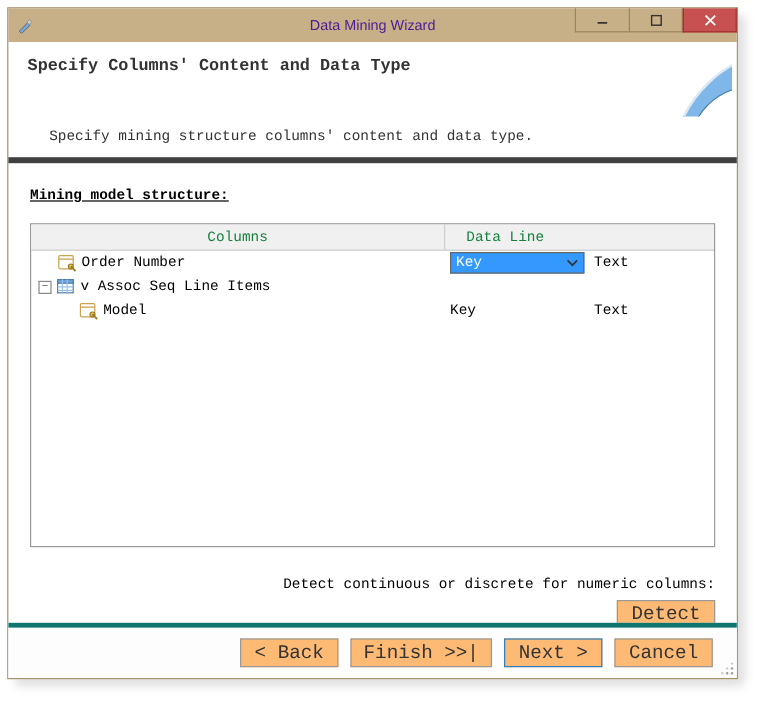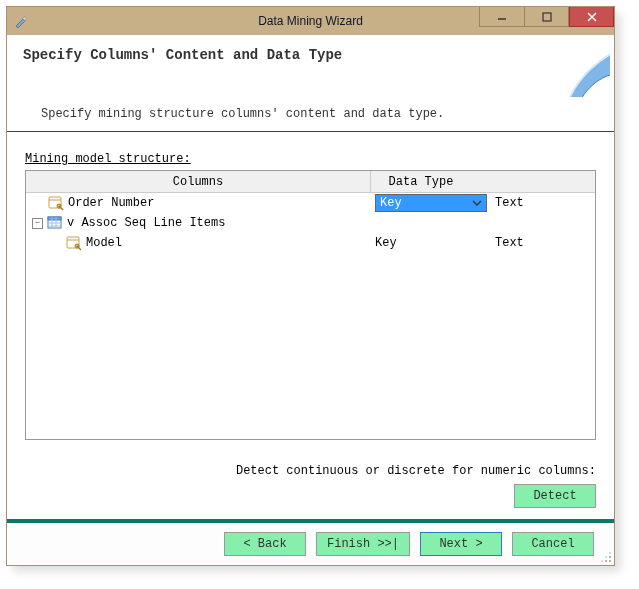--- a/index.html
+++ b/index.html
@@ -35,21 +35,21 @@
     position: relative;
   }
   .titlebar .icon-spot {
     width: 28px; height: 28px;
     display: flex; align-items:center; justify-content:center;
   }
   .titlebar .title {
     position:absolute;
     left:0; right:0;
     text-align:center;
-    color:#0f172a;
+    color:#4c1d95;
     font-size:12px;
     pointer-events:none;
   }
   .winbtns {
     position:absolute;
     right:0; top:0;
     display:flex;
     height:20px;
   }
   .winbtn {
@@ -65,21 +65,21 @@
     border-top:none;
   }
   .winbtn.min, .winbtn.max { border:1px solid #9a8560; border-top:none; }
   .winbtn.min { border-right:none; }
 
   .header {
     padding: 12px 4px 10px 16px;
     display:flex;
     justify-content:space-between;
     align-items:flex-start;
-    border-bottom:1px solid #404040;
+    border-bottom:5px solid #404040;
     position:relative;
     font-family: "SimSun","Courier New",monospace;
   }
   .header h1 {
     margin:0 0 4px 0;
     font-size:14px;
     font-weight:bold;
     color:#333;
   }
   .header .subtitle {
@@ -95,39 +95,40 @@
   }
   .header .wizard-graphic svg { position:absolute; right:-8px; top:-4px; }
 
   .body {
     padding: 20px 18px 8px 18px;
     font-family: "SimSun","Courier New",monospace;
     font-size:12px;
   }
   .section-label {
     text-decoration: underline;
-    margin-bottom:4px;
+    margin-bottom:16px;
+    font-weight:bold;
   }
   .grid {
     border:1px solid #999;
     background:#fff;
     height:270px;
     overflow:hidden;
   }
   .grid-head {
     display:flex;
     background:#f0f0f0;
     height:22px;
     border-bottom:1px solid #ccc;
   }
   .gh {
     border-right:1px solid #ccc;
     display:flex; align-items:center; justify-content:center;
     font-size:12px;
-    color:#000000;
+    color:#15803d;
   }
   .gh.c1 { width:345px; }
   .gh.c2 { width:120px; }
   .gh.c3 { width:100px; border-right:none; }
 
   .grow {
     display:flex;
     height:20px;
     align-items:flex-start;
     font-size:12px;
@@ -190,23 +191,23 @@
     margin-bottom:6px;
   }
   .btn {
     display:inline-flex;
     align-items:center;
     justify-content:center;
     height:24px;
     min-width:82px;
     padding: 0 10px;
     border:1px solid #999;
-    background:#86efac;
+    background:#fdba74;
     font-family: "SimSun","Courier New",monospace;
-    font-size:12px;
+    font-size:16px;
     color:#333;
     cursor:pointer;
   }
   .btn.primary { border:1px solid #2a7fbf; }
   .footer {
     position:absolute;
     left:0; right:0;
     bottom:0;
     height:46px;
     border-top:4px solid #0f766e;
@@ -269,21 +270,21 @@
       </svg>
     </div>
   </div>
 
   <div class="body">
     <div class="section-label">Mining model structure:</div>
 
     <div class="grid">
       <div class="grid-head">
         <div class="gh c1">Columns</div>
-        <div class="gh c3">Data Type</div>
+        <div class="gh c3">Data Line</div>
       </div>
 
       <div class="grow">
         <div class="cell c1">
           <span class="indent-none"></span>
           <span class="icon-key">
             <svg width="16" height="16" viewBox="0 0 16 16">
               <rect x="1" y="2" width="12" height="11" rx="1" fill="#fff" stroke="#c9a24a" stroke-width="1"></rect>
               <line x1="1" y1="5" x2="13" y2="5" stroke="#c9a24a"></line>
               <circle cx="11" cy="11" r="2" fill="#e6c15a" stroke="#9a7a20"></circle>

